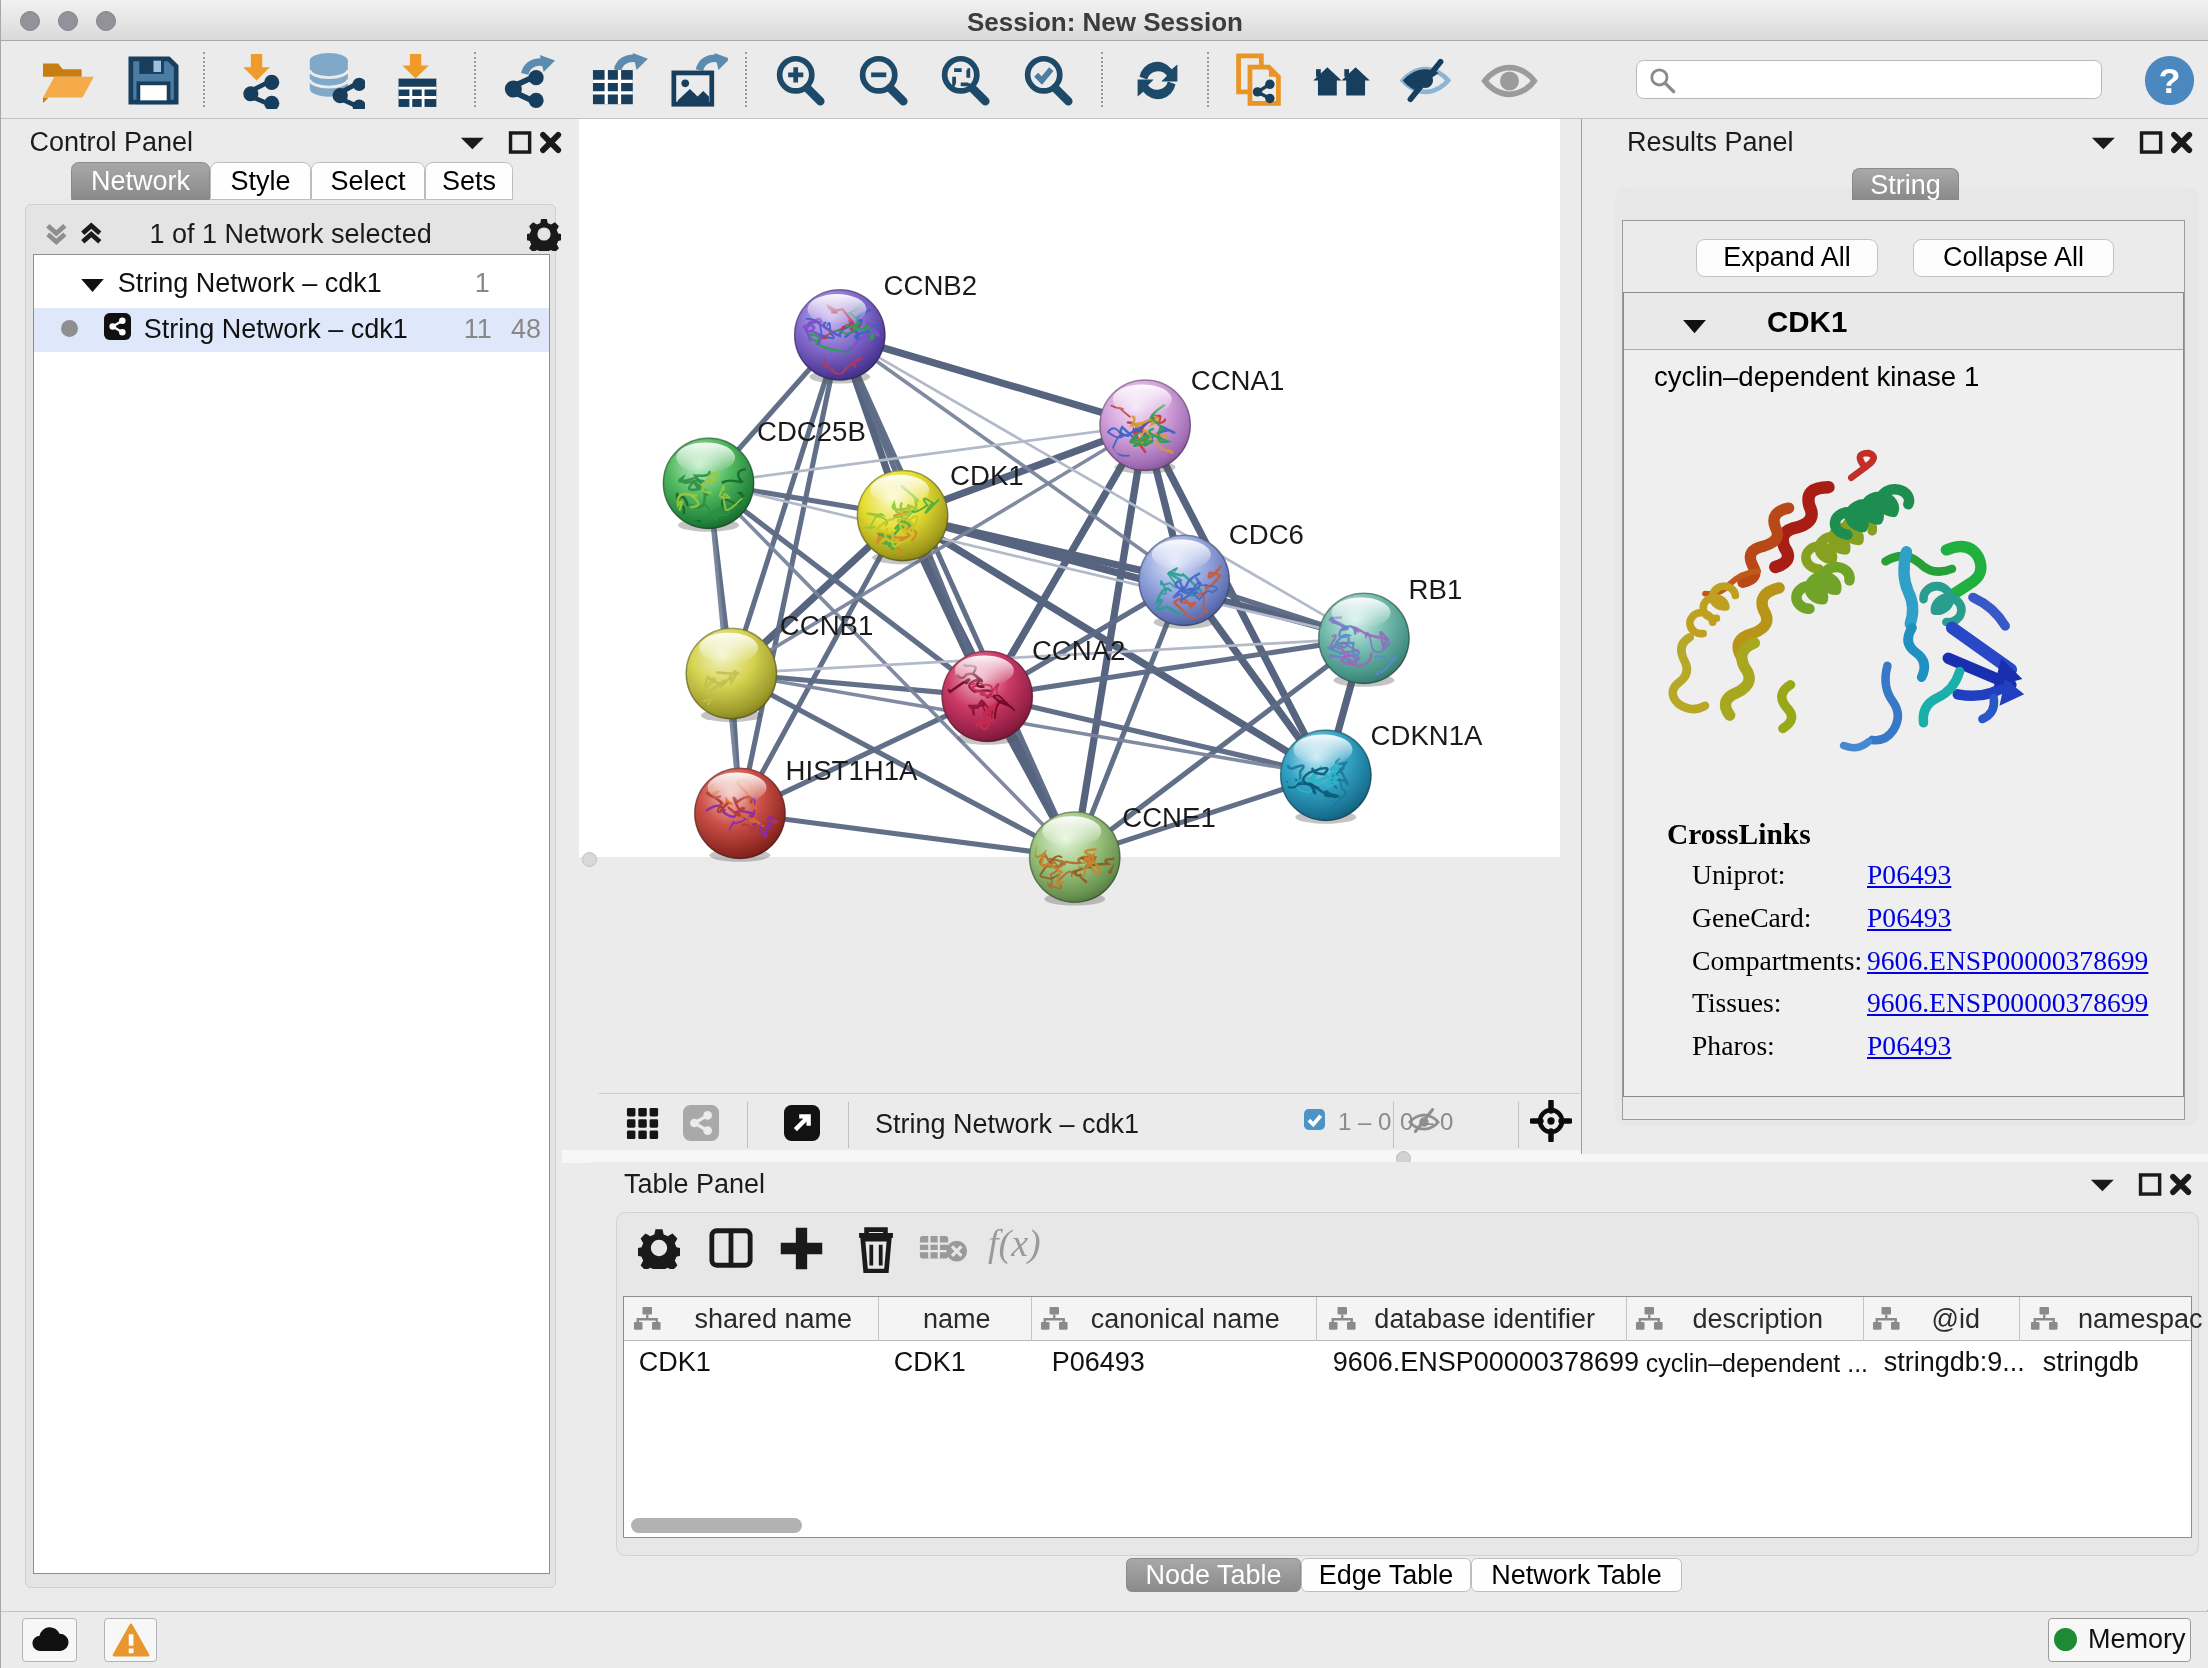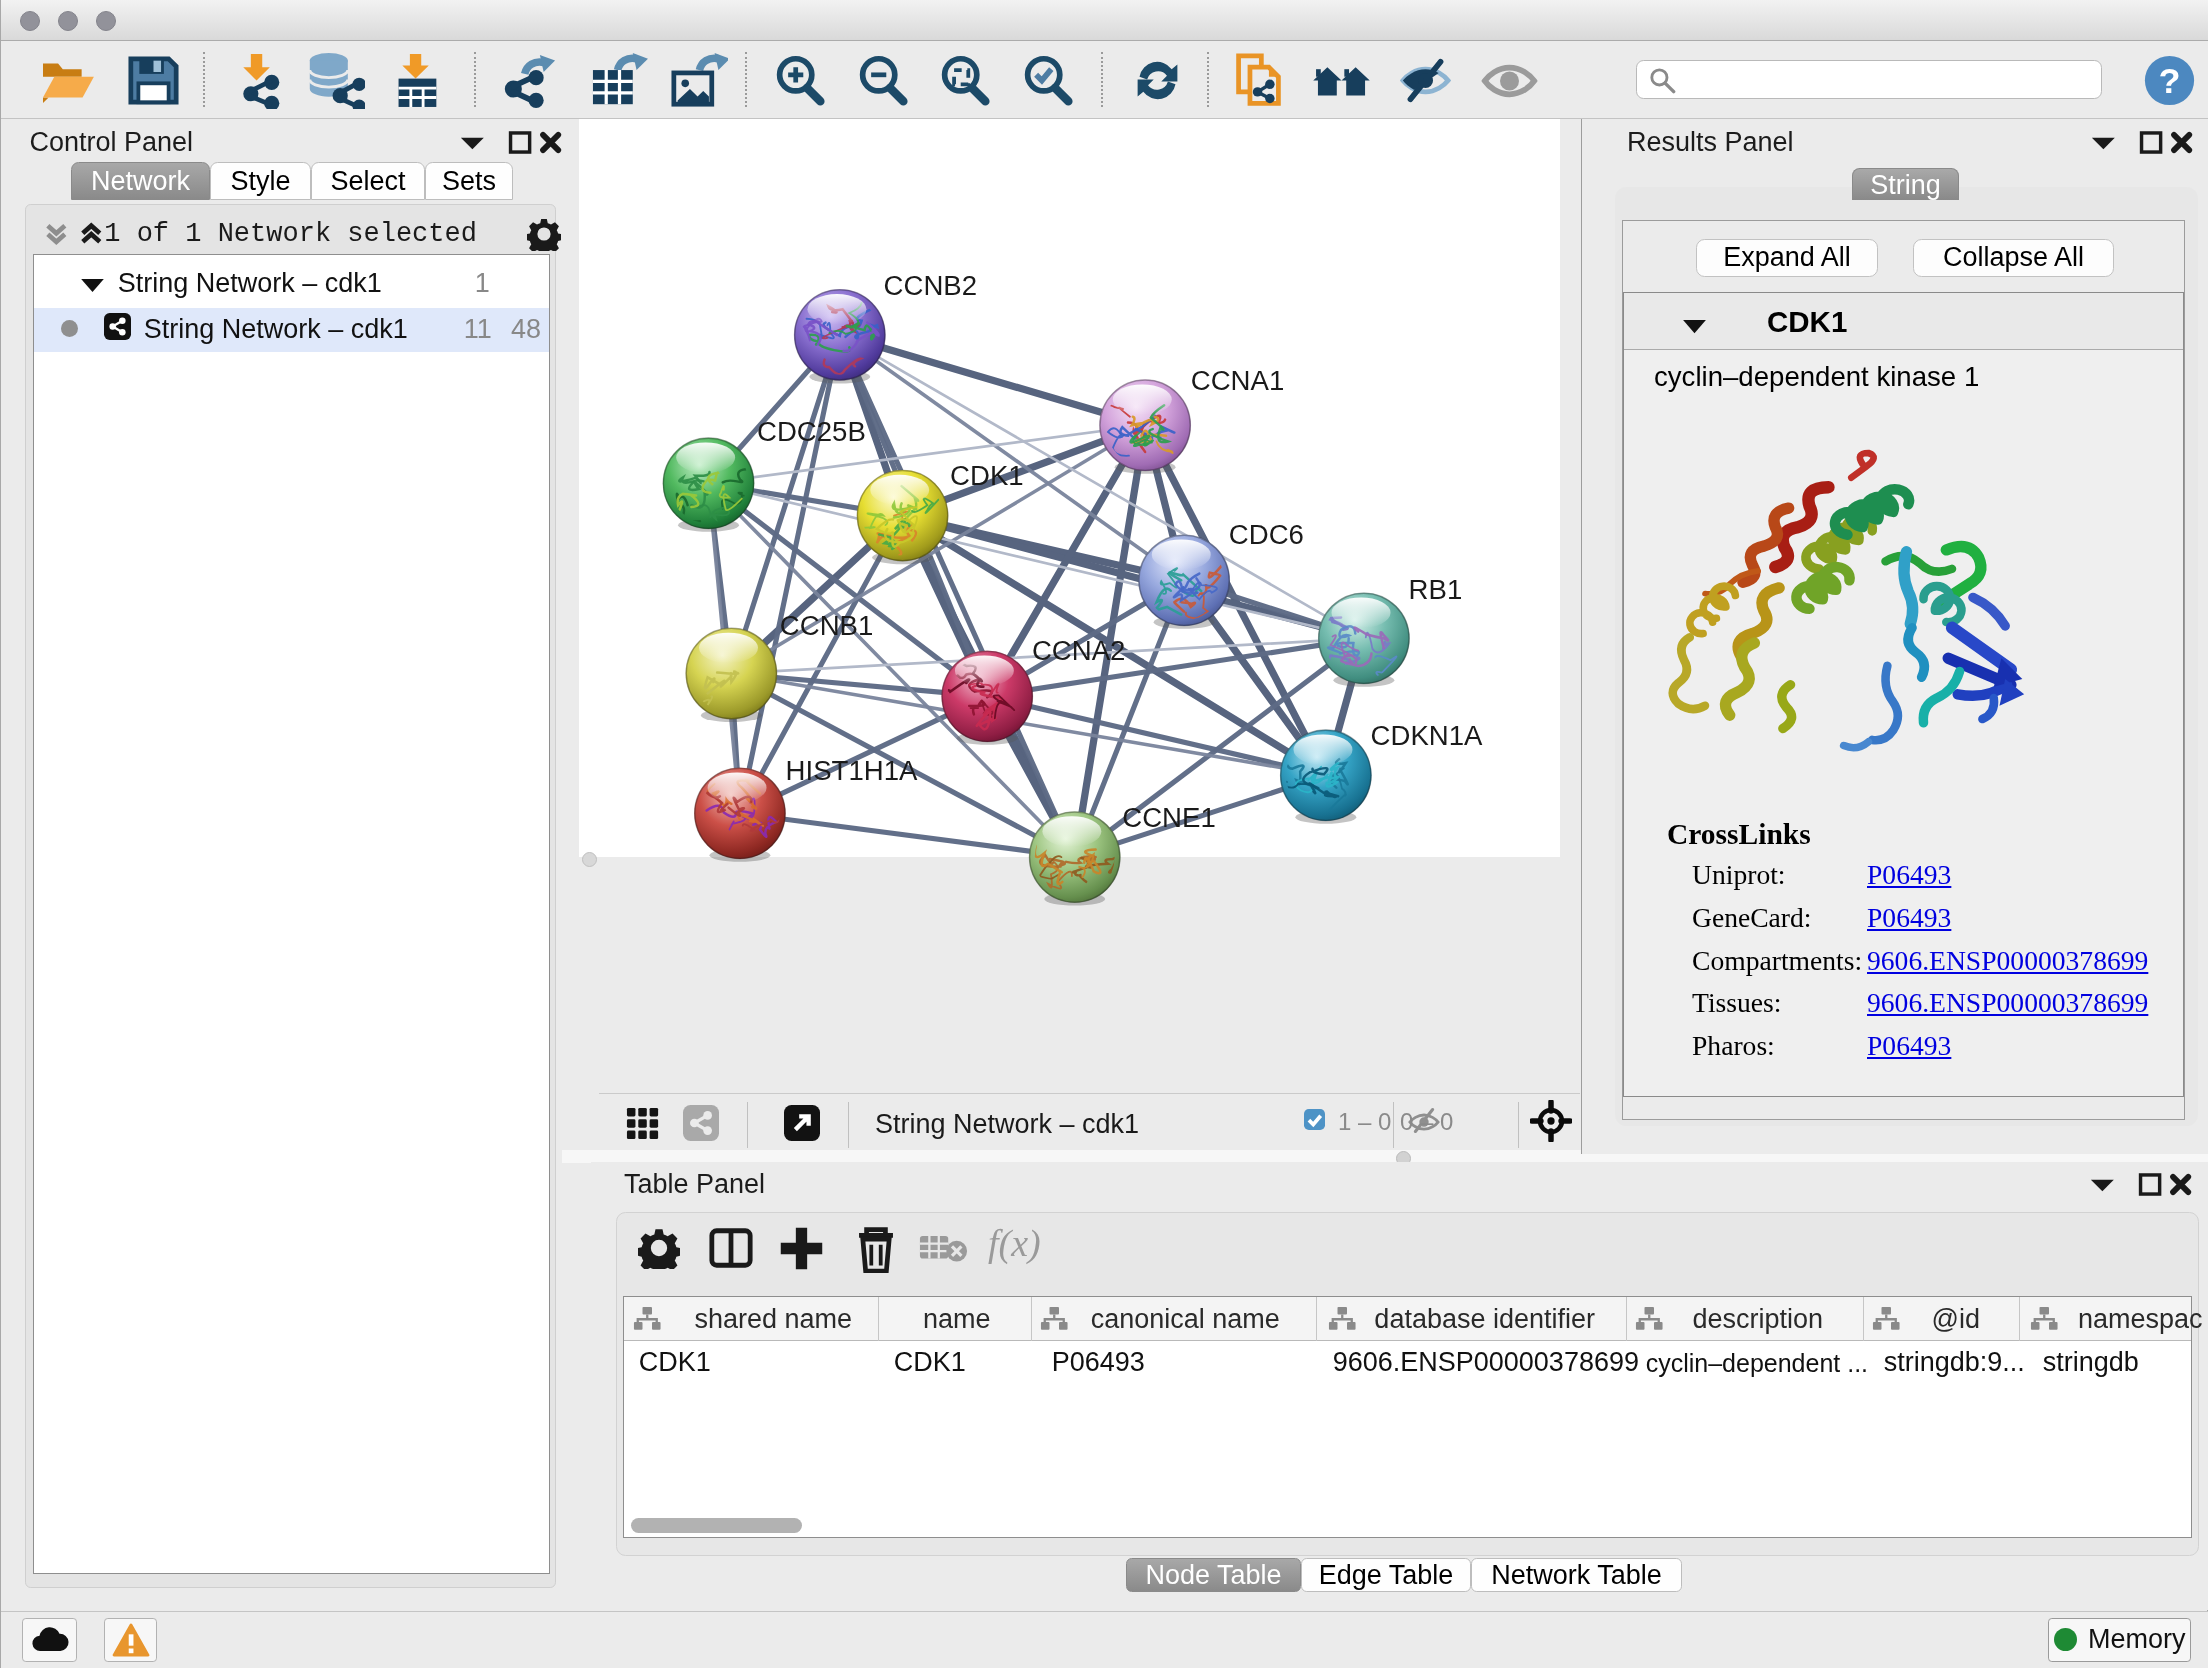--- a/index.html
+++ b/index.html
@@ -48,20 +48,21 @@
 .treeicon { position:absolute; top:7.6px; width:28.5px; height:28.5px; }
 .rcell { position:absolute; top:50px; font-size:27px; color:#111; white-space:nowrap; }
 </style>
 </head>
 <body>
 <div id="win">
   <div id="titlebar">
     <div class="tl" style="left:19px;"></div>
     <div class="tl" style="left:57px;"></div>
     <div class="tl" style="left:95px;"></div>
+    <div id="title">Session: New Session</div>
   </div>
   <div id="toolbar">
 
     <div class="ticon" style="left:36px; width:61px;">
       <svg width="57" height="49" viewBox="0 0 60 52">
         <path d="M4 8 h16 l5 6 h20 v8 h-41 z" fill="#c87d13"></path>
         <path d="M4 8 v36 h6 l-6 6 z" fill="#c87d13"></path>
         <path d="M4 44 L16 22 h42 L46 44 z" fill="#f6ab4a"></path>
       </svg>
     </div>
@@ -264,21 +265,21 @@
     <div id="cpbox">
       <div id="cpbar">
         <svg style="position:absolute; left:11.4px; top:7.6px;" width="68" height="28.5" viewBox="0 0 72 30">
           <g stroke="#8e8e8e" stroke-width="5" fill="none">
             <path d="M3 6 L12 14 L21 6 M3 15 L12 23 L21 15"></path>
           </g>
           <g stroke="#1a1a1a" stroke-width="5" fill="none">
             <path d="M40 14 L49 6 L58 14 M40 23 L49 15 L58 23"></path>
           </g>
         </svg>
-        <div style="position:absolute; left:0; width:514px; text-align:center; top:6.7px; font-size:27px; color:#1a1a1a;font-family:Liberation Mono, monospace;">1 of 1 Network selected</div>
+        <div style="position:absolute; left:0; width:514px; text-align:center; top:6.7px; font-size:27px; color:#1a1a1a;">1 of 1 Network selected</div>
         <svg style="position:absolute; left:493px; top:4.8px;" width="34" height="34" viewBox="0 0 36 36">
           <path fill="#1a1a1a" d="M18 11 a7 7 0 1 0 0 14 a7 7 0 0 0 0 -14 z M15 2 h6 l1 4.5 a12 12 0 0 1 3.4 1.4 l4.2 -2.3 l4.2 4.2 l-2.3 4.2 a12 12 0 0 1 1.4 3.4 l4.5 1 v6 l-4.5 1 a12 12 0 0 1 -1.4 3.4 l2.3 4.2 l-4.2 4.2 l-4.2 -2.3 a12 12 0 0 1 -3.4 1.4 l-1 4.5 h-6 l-1 -4.5 a12 12 0 0 1 -3.4 -1.4 l-4.2 2.3 l-4.2 -4.2 l2.3 -4.2 a12 12 0 0 1 -1.4 -3.4 l-4.5 -1 v-6 l4.5 -1 a12 12 0 0 1 1.4 -3.4 l-2.3 -4.2 l4.2 -4.2 l4.2 2.3 a12 12 0 0 1 3.4 -1.4 z"></path>
         </svg>
       </div>
       <div id="cplist">
         <div style="position:absolute; left:0; top:9.5px; width:100%; height:42px;">
           <svg style="position:absolute; left:46px; top:12.4px;" width="25" height="17" viewBox="0 0 26 18">
               <path d="M1 2 h24 l-12 14 z" fill="#111"></path>
             </svg>
           <div style="position:absolute; left:84px; top:3.8px; font-size:27px; color:#111;">String Network – cdk1</div>

